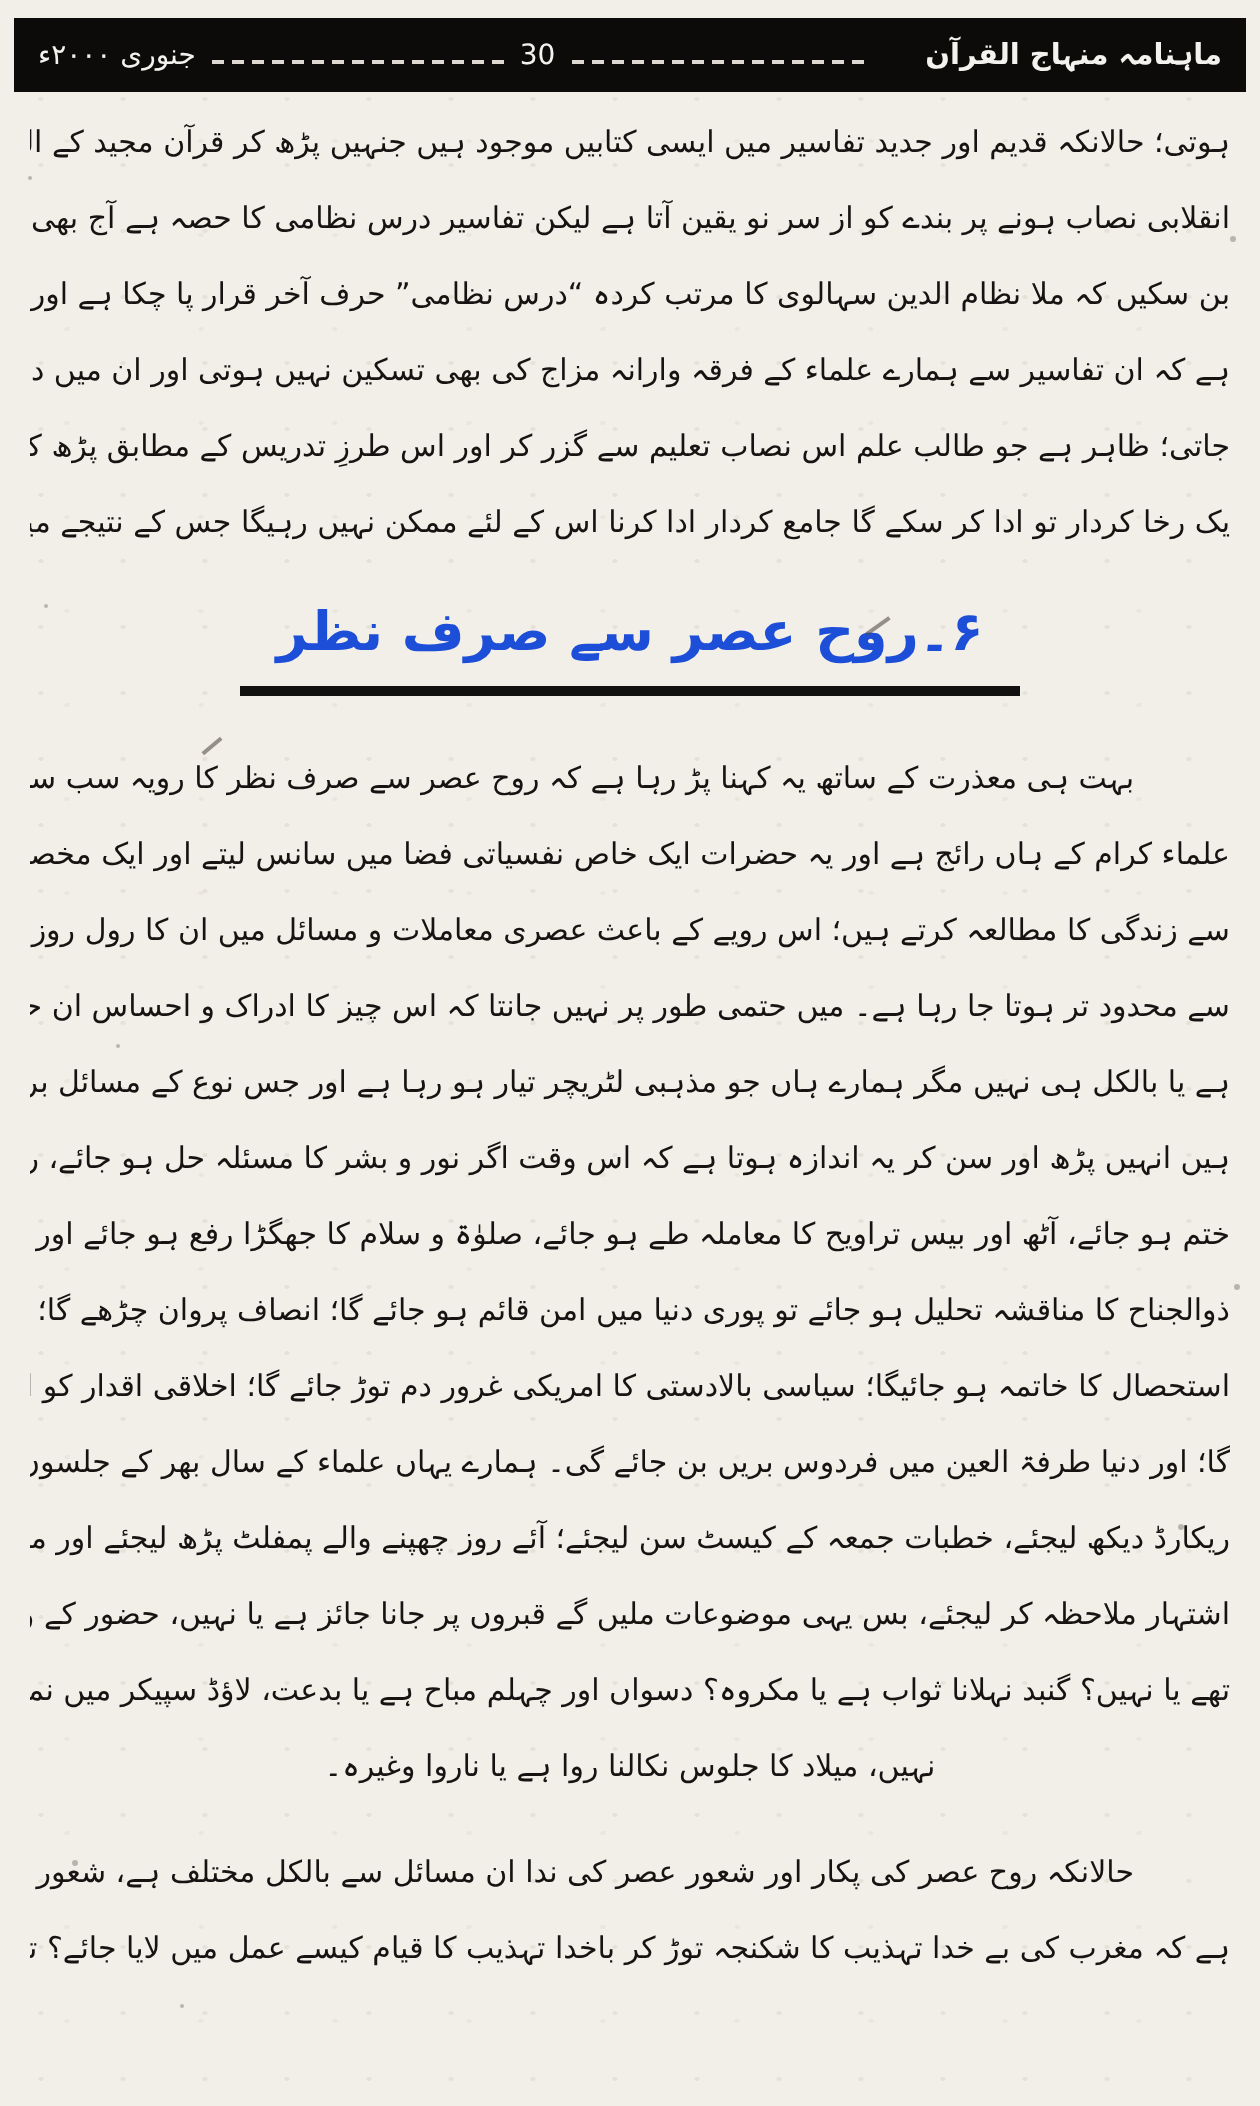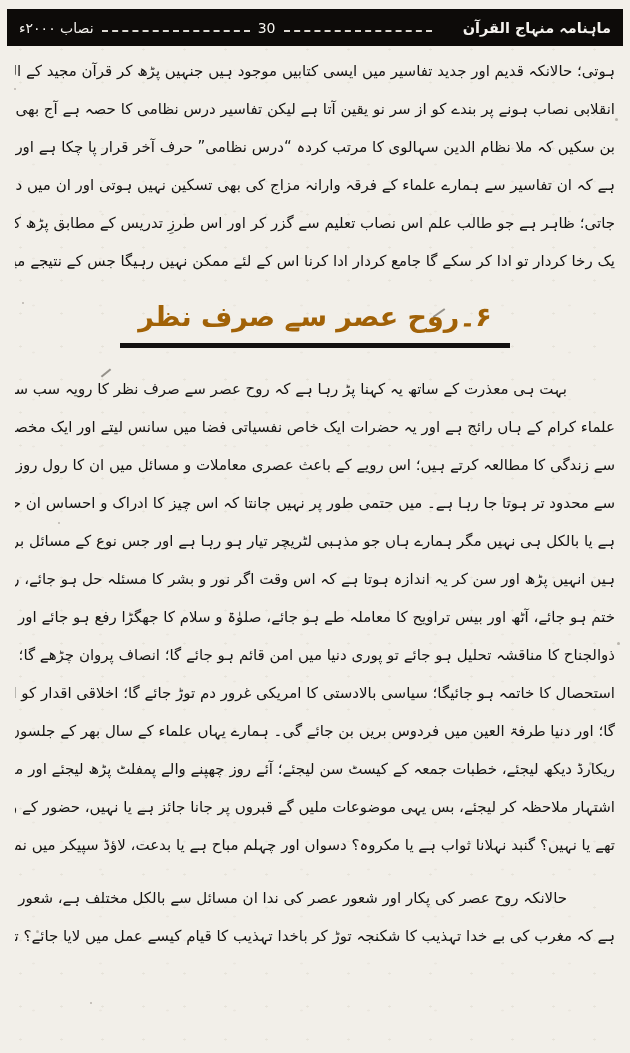--- a/index.html
+++ b/index.html
@@ -36,41 +36,41 @@
     overflow:hidden;white-space:nowrap;
   }
   .ln.center{text-align-last:center;}
   .ln.indent{padding-right:48px;}
   
   .heading-wrap{
     height:84px;display:flex;align-items:center;justify-content:center;
     margin:2px 0 4px 0;
   }
   .section-heading{
-    font-weight:bold;font-size:27px;color:#a16207;
+    font-weight:bold;font-size:27px;color:#1d4ed8;
     border-bottom:5px solid #131110;
     padding:0 18px 9px 18px;line-height:1.25;
   }
   .para2{margin-top:0;}
   .para3{margin-top:15px;}
   
   .speck{position:absolute;background:#8a857c;border-radius:50%;opacity:.55;}
   .scan-mark{position:absolute;background:#55504a;opacity:.6;}
 </style>
 </head>
 <body>
 
 <div class="page">
 
   <div class="header-bar">
     <span class="htxt journal">ماہنامہ منہاج القرآن</span>
     <span class="dash"></span>
     <span class="htxt">30</span>
     <span class="dash"></span>
-    <span class="htxt">نصاب ٢٠٠٠ء</span>
+    <span class="htxt">جنوری ٢٠٠٠ء</span>
   </div>
 
   <div class="content">
 
     <div class="para1">
       <div class="ln">ہوتی؛ حالانکہ قدیم اور جدید تفاسیر میں ایسی کتابیں موجود ہیں جنہیں پڑھ کر قرآن مجید کے الہامی کتاب اور</div>
       <div class="ln">انقلابی نصاب ہونے پر بندے کو از سر نو یقین آتا ہے لیکن تفاسیر درس نظامی کا حصہ ہے آج بھی اس لئے نہیں</div>
       <div class="ln">بن سکیں کہ ملا نظام الدین سہالوی کا مرتب کردہ “درس نظامی” حرف آخر قرار پا چکا ہے اور دوسری بات یہ</div>
       <div class="ln">ہے کہ ان تفاسیر سے ہمارے علماء کے فرقہ وارانہ مزاج کی بھی تسکین نہیں ہوتی اور ان میں دلچسپی نہیں لی</div>
       <div class="ln">جاتی؛ ظاہر ہے جو طالب علم اس نصاب تعلیم سے گزر کر اور اس طرزِ تدریس کے مطابق پڑھ کر عالم بنے گا وہ</div>
@@ -88,20 +88,21 @@
       <div class="ln">سے محدود تر ہوتا جا رہا ہے۔ میں حتمی طور پر نہیں جانتا کہ اس چیز کا ادراک و احساس ان حلقوں میں کس قدر</div>
       <div class="ln">ہے یا بالکل ہی نہیں مگر ہمارے ہاں جو مذہبی لٹریچر تیار ہو رہا ہے اور جس نوع کے مسائل بر سر منبر بیان ہوتے</div>
       <div class="ln">ہیں انہیں پڑھ اور سن کر یہ اندازہ ہوتا ہے کہ اس وقت اگر نور و بشر کا مسئلہ حل ہو جائے، رفع الیدین کا نزاع</div>
       <div class="ln">ختم ہو جائے، آٹھ اور بیس تراویح کا معاملہ طے ہو جائے، صلوٰۃ و سلام کا جھگڑا رفع ہو جائے اور تعزیے اور</div>
       <div class="ln">ذوالجناح کا مناقشہ تحلیل ہو جائے تو پوری دنیا میں امن قائم ہو جائے گا؛ انصاف پروان چڑھے گا؛ معاشی</div>
       <div class="ln">استحصال کا خاتمہ ہو جائیگا؛ سیاسی بالادستی کا امریکی غرور دم توڑ جائے گا؛ اخلاقی اقدار کو استحکام نصیب ہو جائے</div>
       <div class="ln">گا؛ اور دنیا طرفۃ العین میں فردوس بریں بن جائے گی۔ ہمارے یہاں علماء کے سال بھر کے جلسوں کا</div>
       <div class="ln">ریکارڈ دیکھ لیجئے، خطبات جمعہ کے کیسٹ سن لیجئے؛ آئے روز چھپنے والے پمفلٹ پڑھ لیجئے اور مناظروں کا</div>
       <div class="ln">اشتہار ملاحظہ کر لیجئے، بس یہی موضوعات ملیں گے قبروں پر جانا جائز ہے یا نہیں، حضور کے والدین مومن</div>
       <div class="ln">تھے یا نہیں؟ گنبد نہلانا ثواب ہے یا مکروہ؟ دسواں اور چہلم مباح ہے یا بدعت، لاؤڈ سپیکر میں نماز ہو جاتی ہے یا</div>
+      <div class="ln center">نہیں، میلاد کا جلوس نکالنا روا ہے یا ناروا وغیرہ۔</div>
     </div>
 
     <div class="para3">
       <div class="ln indent">حالانکہ روح عصر کی پکار اور شعور عصر کی ندا ان مسائل سے بالکل مختلف ہے، شعور عصر تقاضا کر رہا</div>
       <div class="ln">ہے کہ مغرب کی بے خدا تہذیب کا شکنجہ توڑ کر باخدا تہذیب کا قیام کیسے عمل میں لایا جائے؟ تقلید مغرب</div>
     </div>
 
   </div>
 
   <div class="speck" style="width:3px;height:3px;top:118px;right:12px;"></div>

